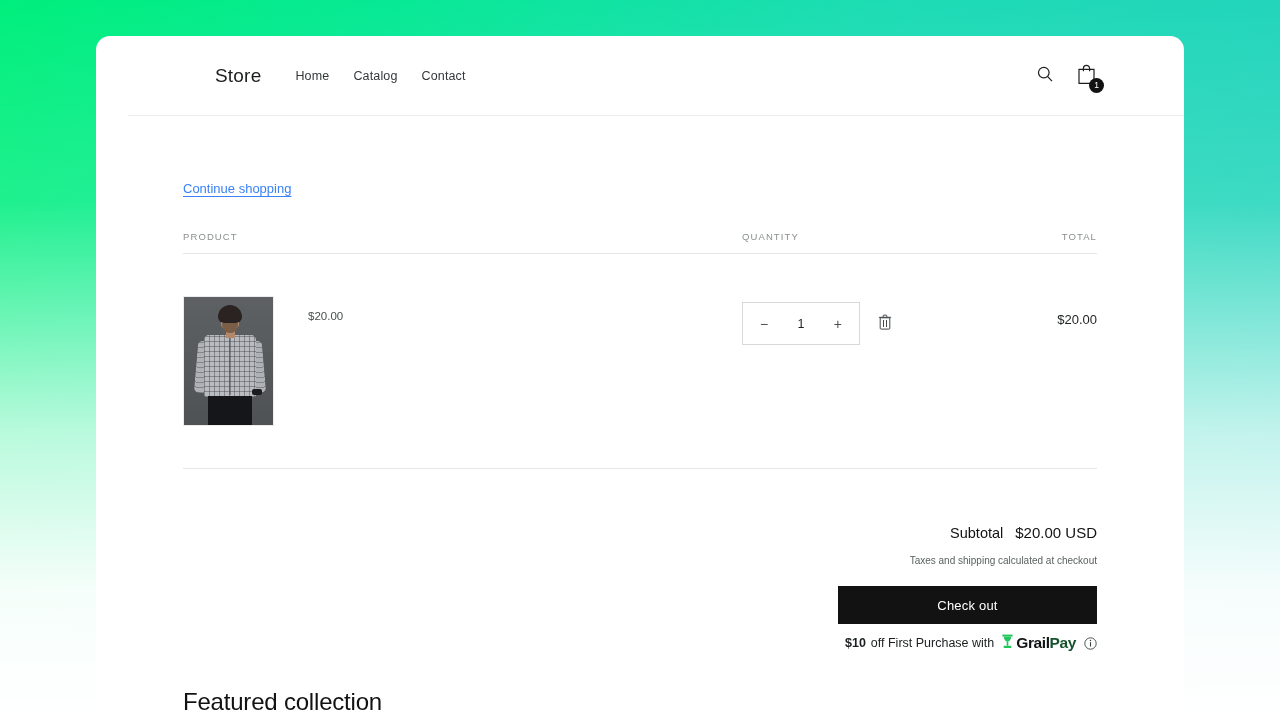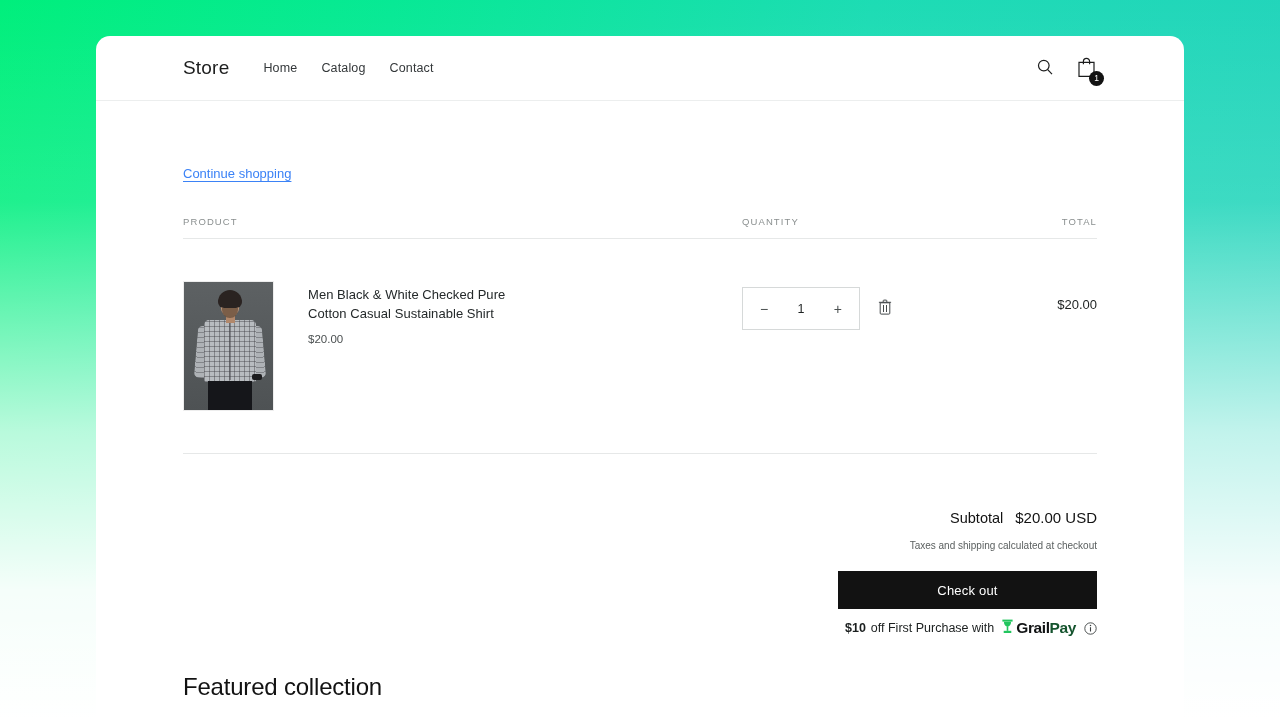--- a/index.html
+++ b/index.html
@@ -25,26 +25,27 @@
     top: 36px;
     width: 1088px;
     height: 684px;
     background: #ffffff;
     border-radius: 14px 14px 0 0;
     overflow: hidden;
   }
 
   
   .site-header {
-    height: 65px;
+    height: 80px;
     border-bottom: 1px solid #eceeee;
     display: flex;
     align-items: center;
     padding: 0 87px;
     position: relative;
+    margin-left: 32px;
   }
 
   .brand {
     font-size: 19px;
     color: #1c1d1d;
     letter-spacing: 0.2px;
     font-weight: 400;
   }
 
   .nav {
@@ -385,21 +386,20 @@
             <div class="placket"></div>
             <div class="pants"></div>
             <div class="neck"></div>
             <div class="face"></div>
             <div class="beard"></div>
             <div class="hair"></div>
             <div class="watch"></div>
           </div>
 
           <div class="prod-info">
-            <div class="prod-title">Men Black &amp; White Checked Pure Cotton Casual Sustainable Shirt</div>
             <div class="prod-price">$20.00</div>
           </div>
         </div>
 
         <div class="cell-quantity">
           <div class="qty-box">
             <button class="qty-btn">−</button>
             <span class="qty-val">1</span>
             <button class="qty-btn">+</button>
           </div>

